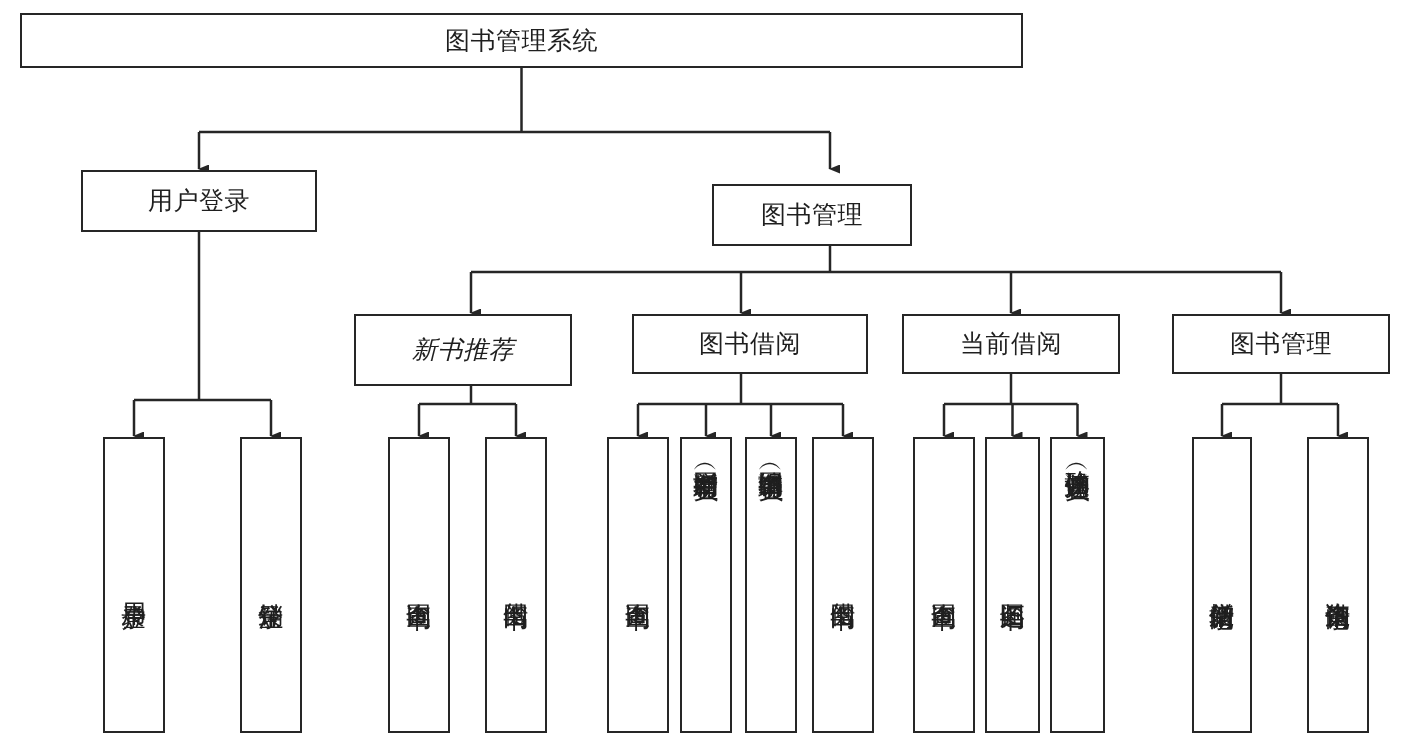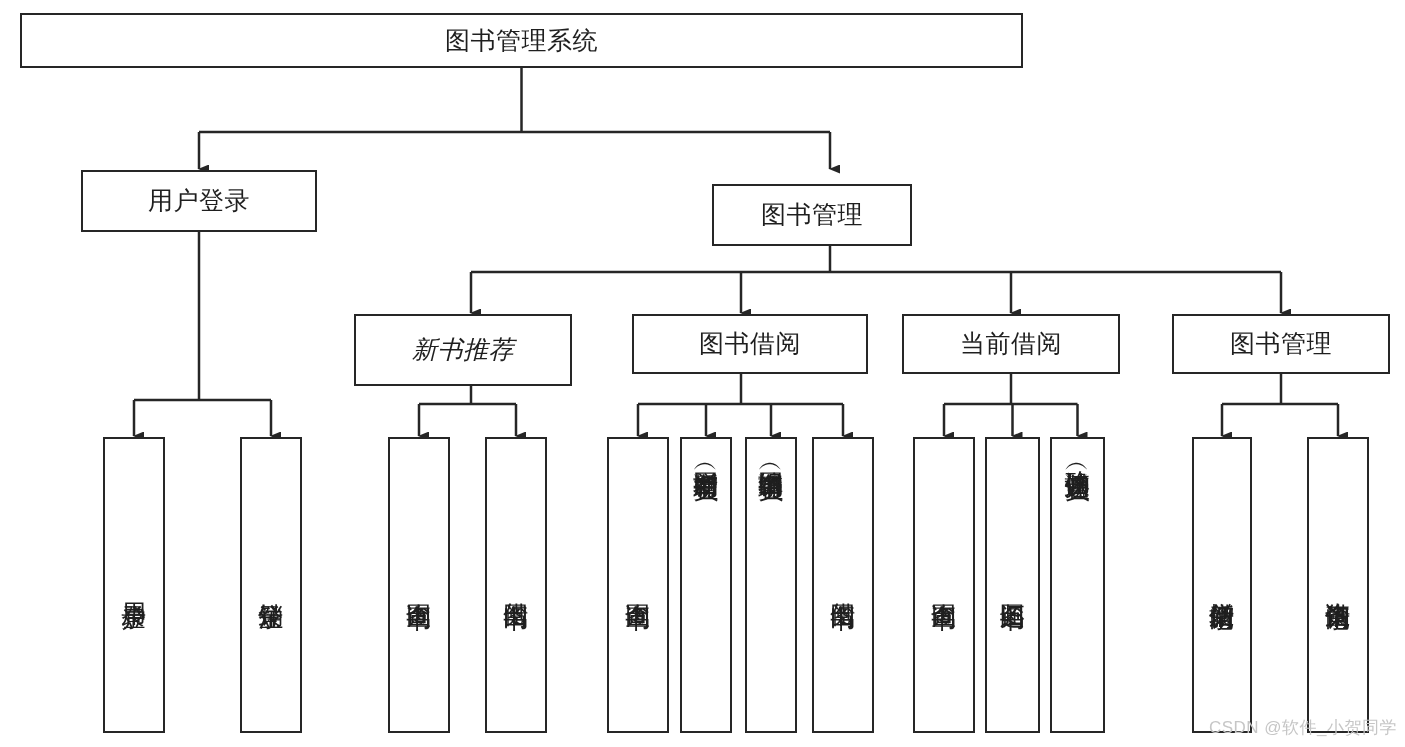--- a/index.html
+++ b/index.html
@@ -178,14 +178,13 @@
         <span class="node-label-v">确认归还（管理员）</span>
       </div>
       <div class="node-box leaf-box centered" style="left: 1192px; top: 437px; width: 60px; height: 296px;">
         <span class="node-label-v">新增借阅记录</span>
       </div>
       <div class="node-box leaf-box centered" style="left: 1307px; top: 437px; width: 62px; height: 296px;">
         <span class="node-label-v">查询借阅记录</span>
       </div>
     </div>
 
-  <div class="watermark">CSDN @软件_小贺同学</div>
 </div>
 
 </body></html>

